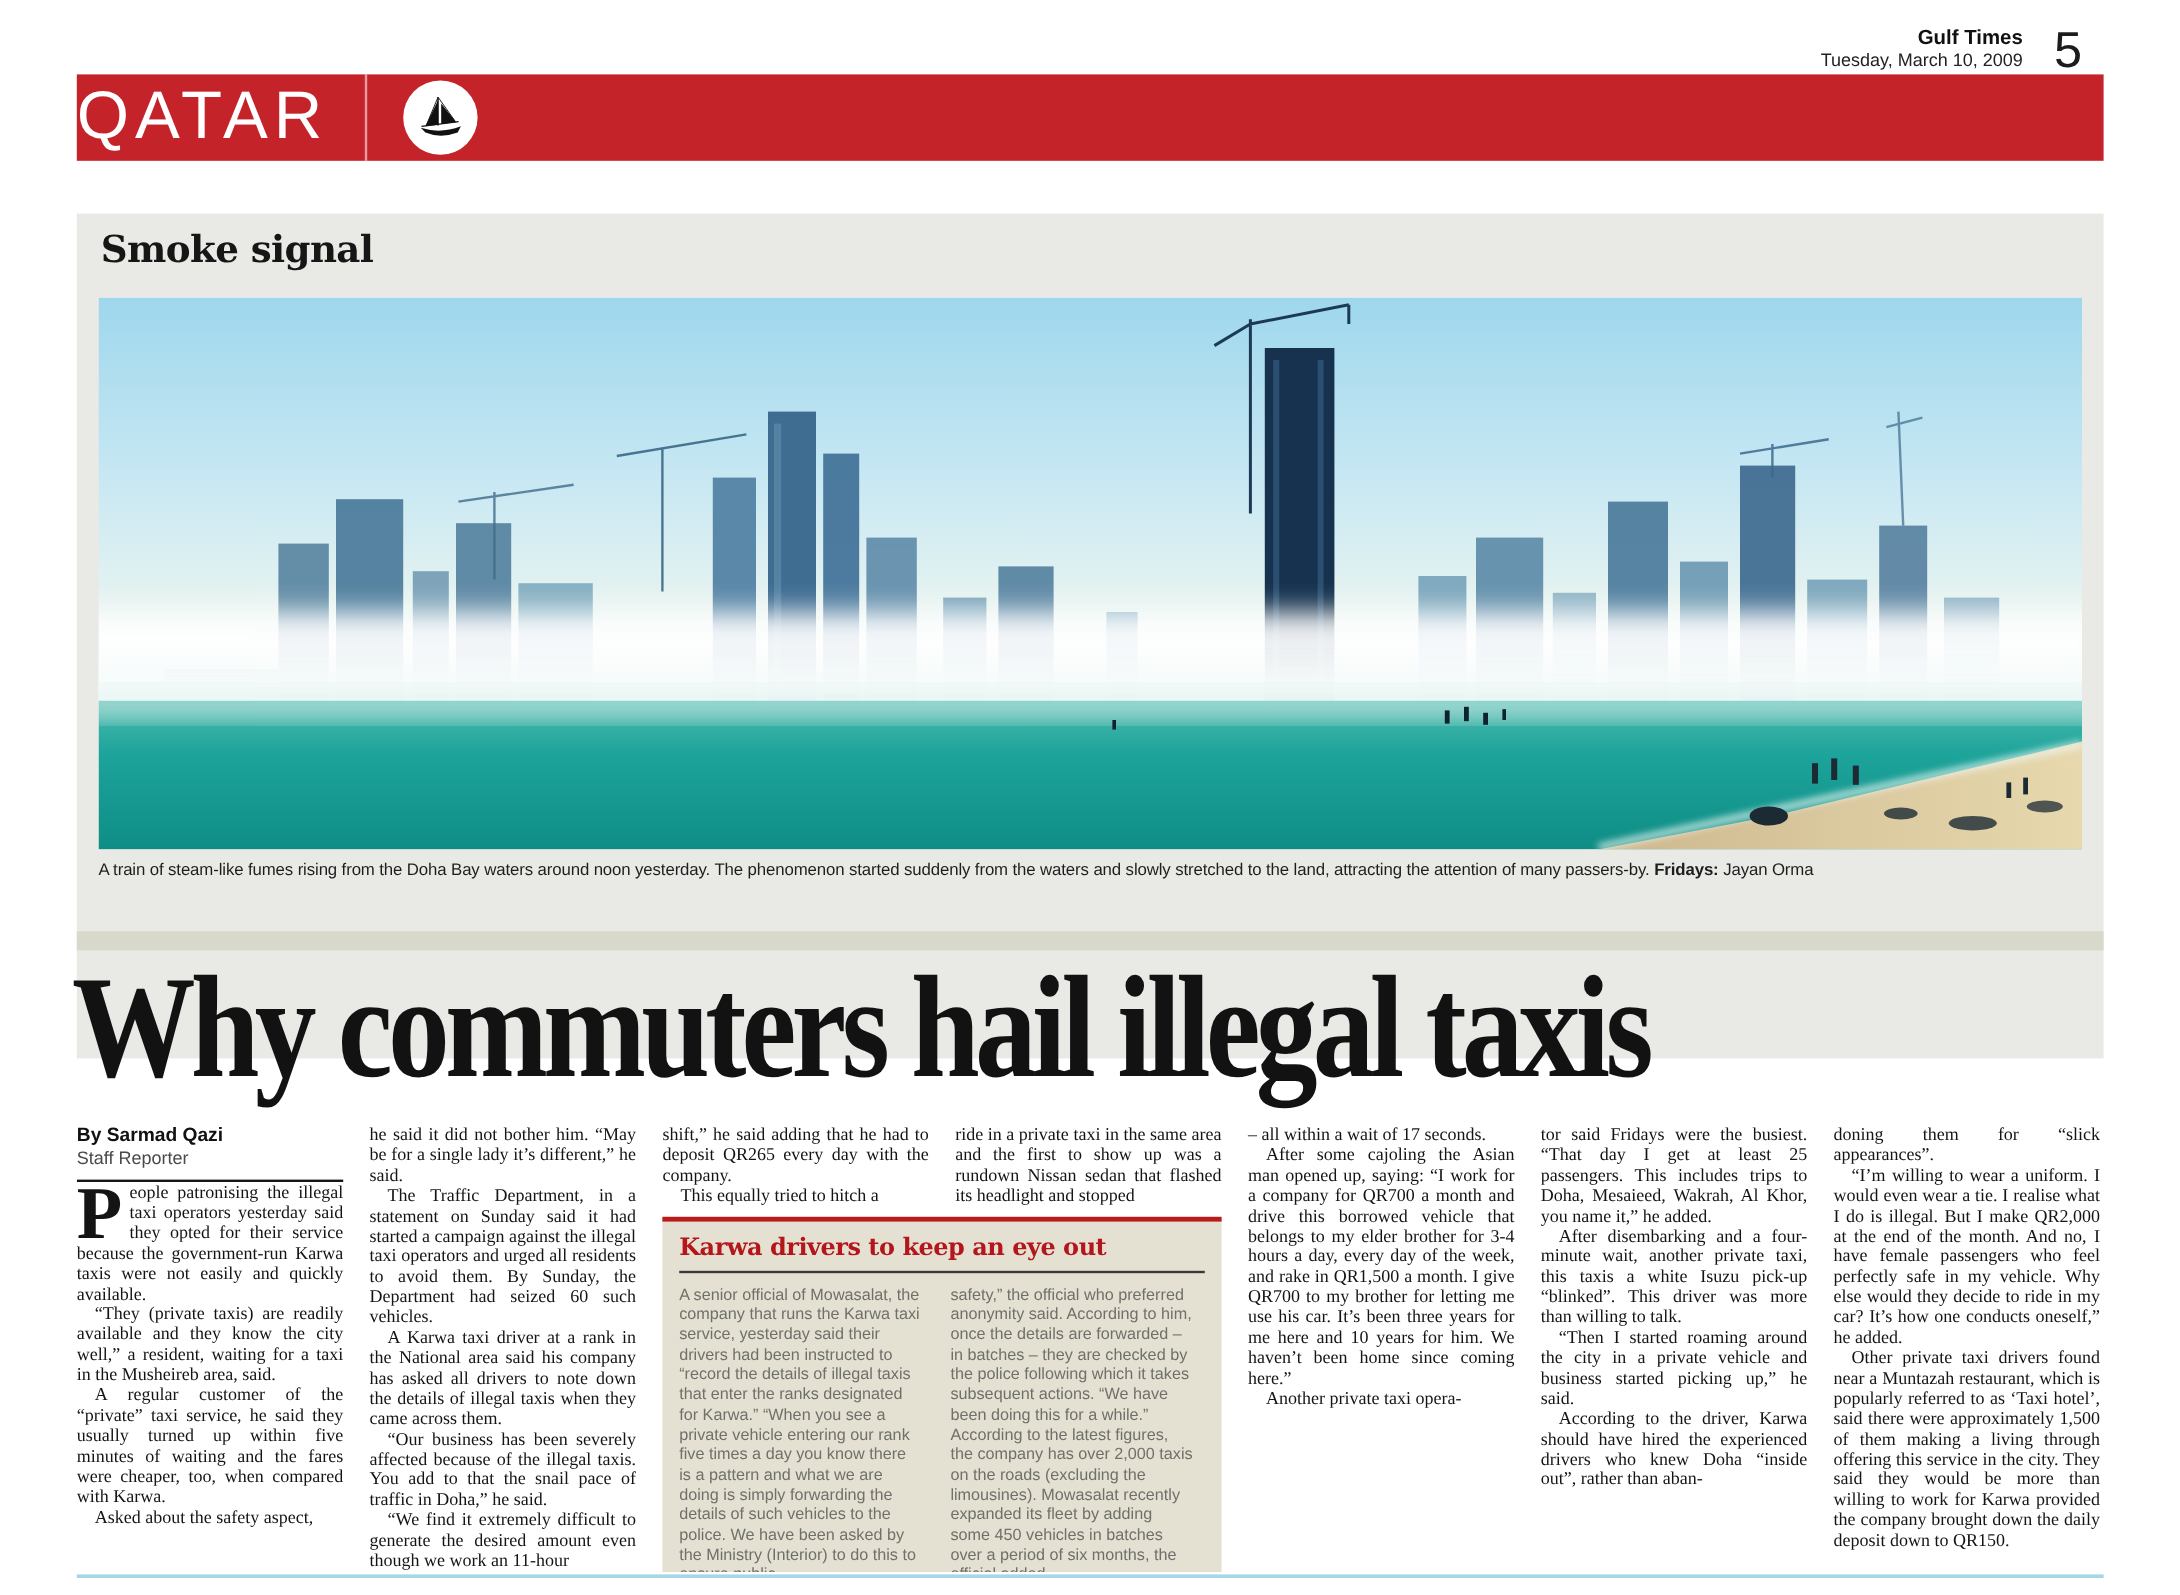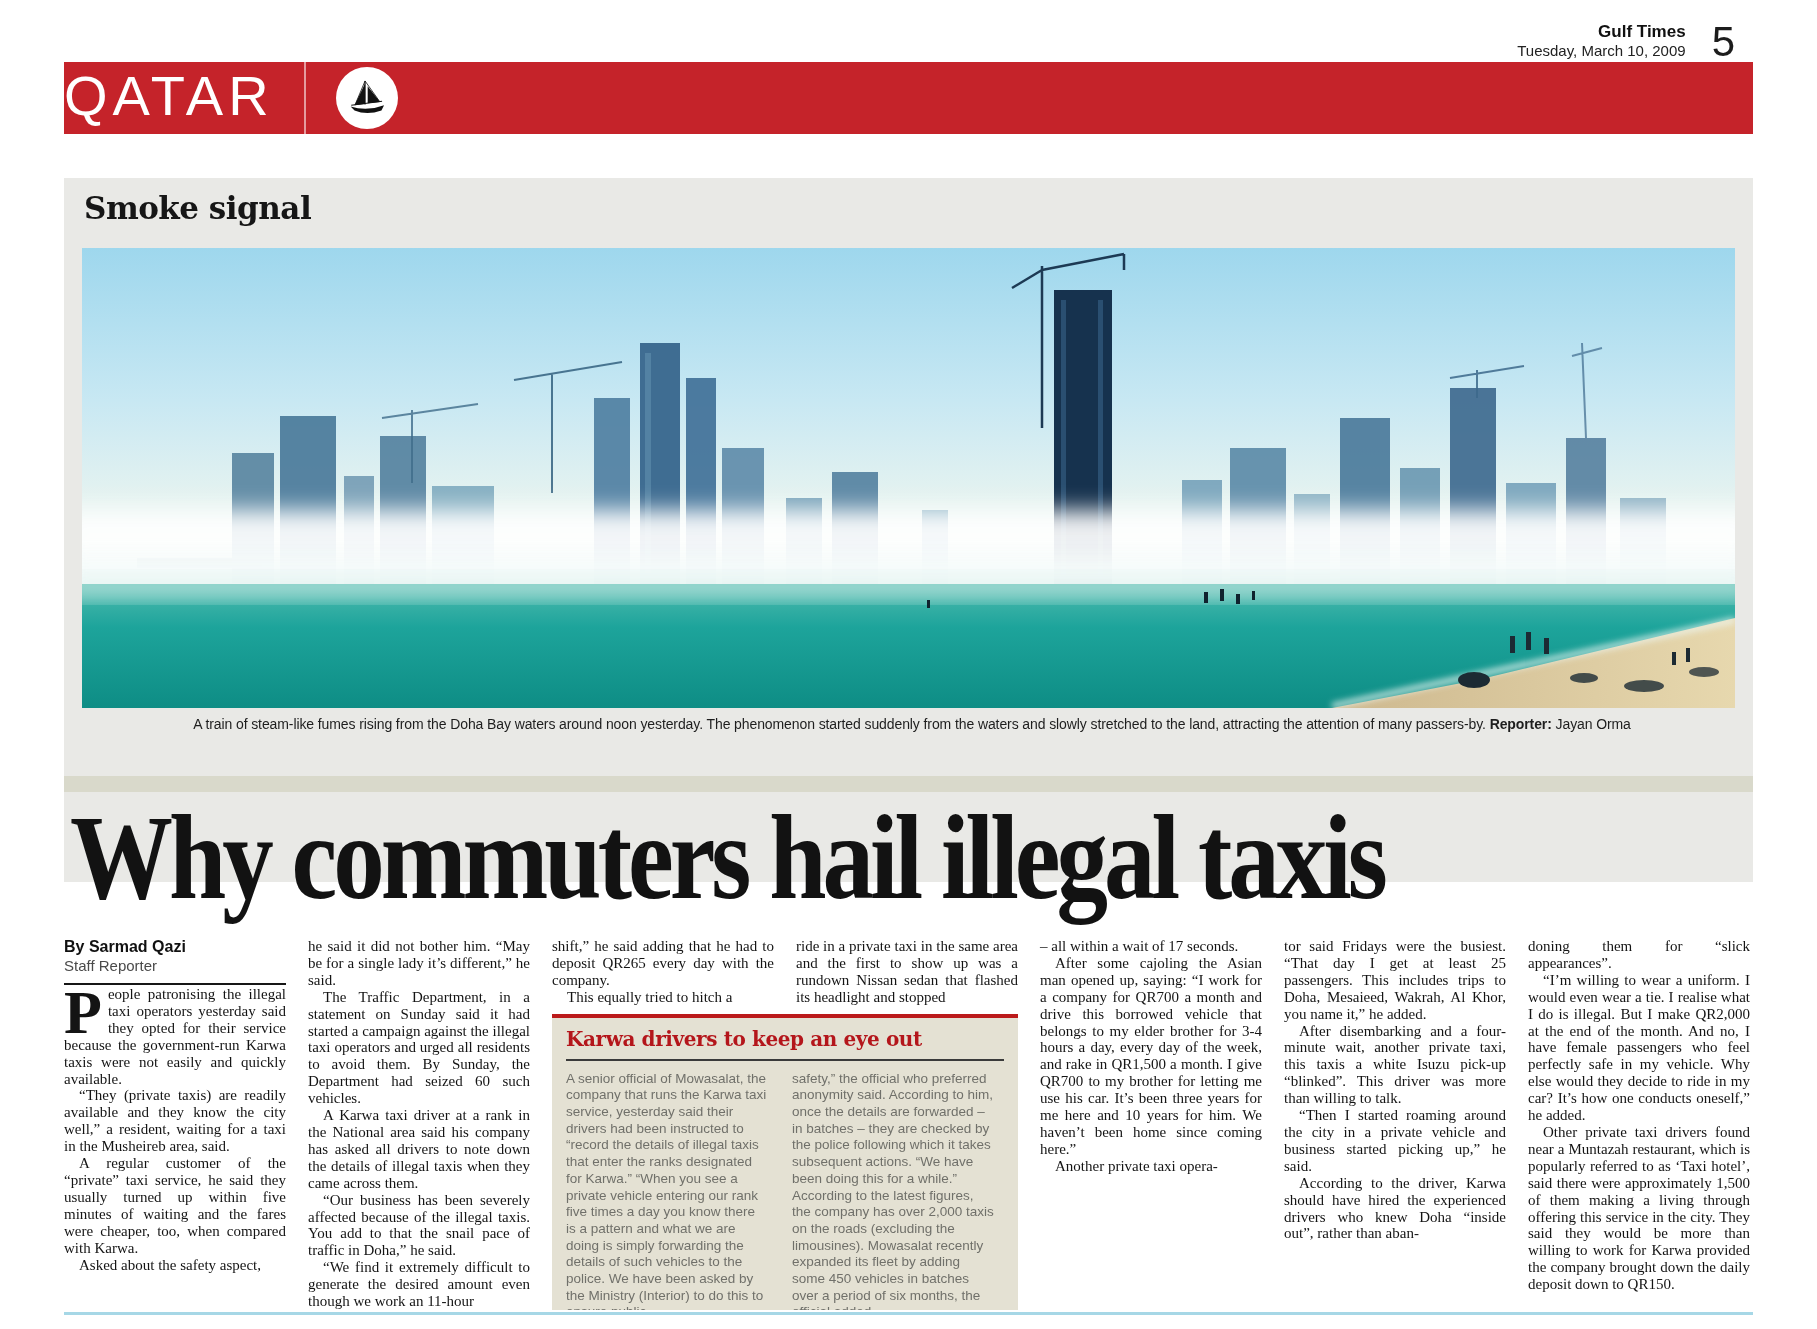--- a/index.html
+++ b/index.html
@@ -17,34 +17,34 @@
   .page-num { font-size:42px; line-height:40px; margin-left:26px; color:#1c1c1c; font-family:"Liberation Sans", sans-serif; }
 
   
   .banner { position:absolute; left:64px; top:62px; width:1689px; height:72px; background:#c5232a;
             display:flex; align-items:center; padding-right:30px; }
   .banner-label { color:#fff; font-size:56px; letter-spacing:5px; font-weight:300; line-height:1; margin-bottom:4px; }
   .banner-divider { width:2px; height:100%; background:rgba(255,255,255,.55); margin:0 30px; }
   .banner-circle { width:62px; height:62px; border-radius:50%; background:#fff; display:flex; align-items:center; justify-content:center; }
 
   
-  .photo-box { position:absolute; left:64px; top:178px; width:1689px; height:704px; background:#e9e9e6;text-align:center; }
+  .photo-box { position:absolute; left:64px; top:178px; width:1689px; height:704px; background:#e9e9e6; }
   .kicker { position:absolute; left:20px; top:12px; font-family:"DejaVu Serif", serif; font-weight:bold;
             font-size:31px; letter-spacing:-0.5px; color:#161616; }
   .photo { position:absolute; left:18px; top:70px; width:1653px; height:460px; overflow:hidden; }
   .photo svg { display:block; }
   .caption { position:absolute; left:18px; top:538px; width:1660px; font-size:14px; color:#1e1e1e;
              letter-spacing:-0.1px; white-space:nowrap; }
   .caption b { font-weight:bold; }
 
   
   .divider-band { position:absolute; left:64px; top:776px; width:1689px; height:16px; background:#d9d9cb; }
 
   
-  .headline { position:absolute; left:70px; top:800px; width:1689px; }
+  .headline { position:absolute; left:60px; top:800px; width:1689px; }
   .headline span { display:inline-block; font-family:"Liberation Serif", serif; font-weight:bold;
                    font-size:103px; letter-spacing:-4px; line-height:0.95; color:#121212;
                    transform:scale(1.0,1.18); transform-origin:top left; white-space:nowrap; }
 
   
   .body-area { position:absolute; left:64px; top:938px; width:1689px; height:372px; overflow:hidden; }
   .cols { display:flex; gap:22px; }
   .col { width:222px; flex:none; }
   .colwrap { width:466px; flex:none; }
   .twocols { display:flex; gap:22px; }
@@ -196,21 +196,21 @@
         <ellipse cx="1392" cy="432" rx="16" ry="8"></ellipse>
         <ellipse cx="1502" cy="430" rx="14" ry="5" opacity="0.8"></ellipse>
         <ellipse cx="1562" cy="438" rx="20" ry="6" opacity="0.8"></ellipse>
         <ellipse cx="1622" cy="424" rx="15" ry="5" opacity="0.75"></ellipse>
         <rect x="1590" y="404" width="4" height="13"></rect>
         <rect x="1604" y="400" width="4" height="14"></rect>
       </g>
     </svg>
   </div>
 
-  <div class="caption"><span>A train of steam-like fumes rising from the Doha Bay waters around noon yesterday. The phenomenon started suddenly from the waters and slowly stretched to the land, attracting  the attention of many passers-by. </span><b>Reporter:</b><span> Jayan Orma</span></div>
+  <div class="caption"><span>A train of steam-like fumes rising from the Doha Bay waters around noon yesterday. The phenomenon started suddenly from the waters and slowly stretched to the land, attracting  the attention of many passers-by. </span><b>Fridays:</b><span> Jayan Orma</span></div>
 </div>
 
 <div class="divider-band"></div>
 
 <div class="headline">
   <span>Why commuters hail illegal taxis</span>
 </div>
 
 <div class="body-area">
   <div class="cols">

